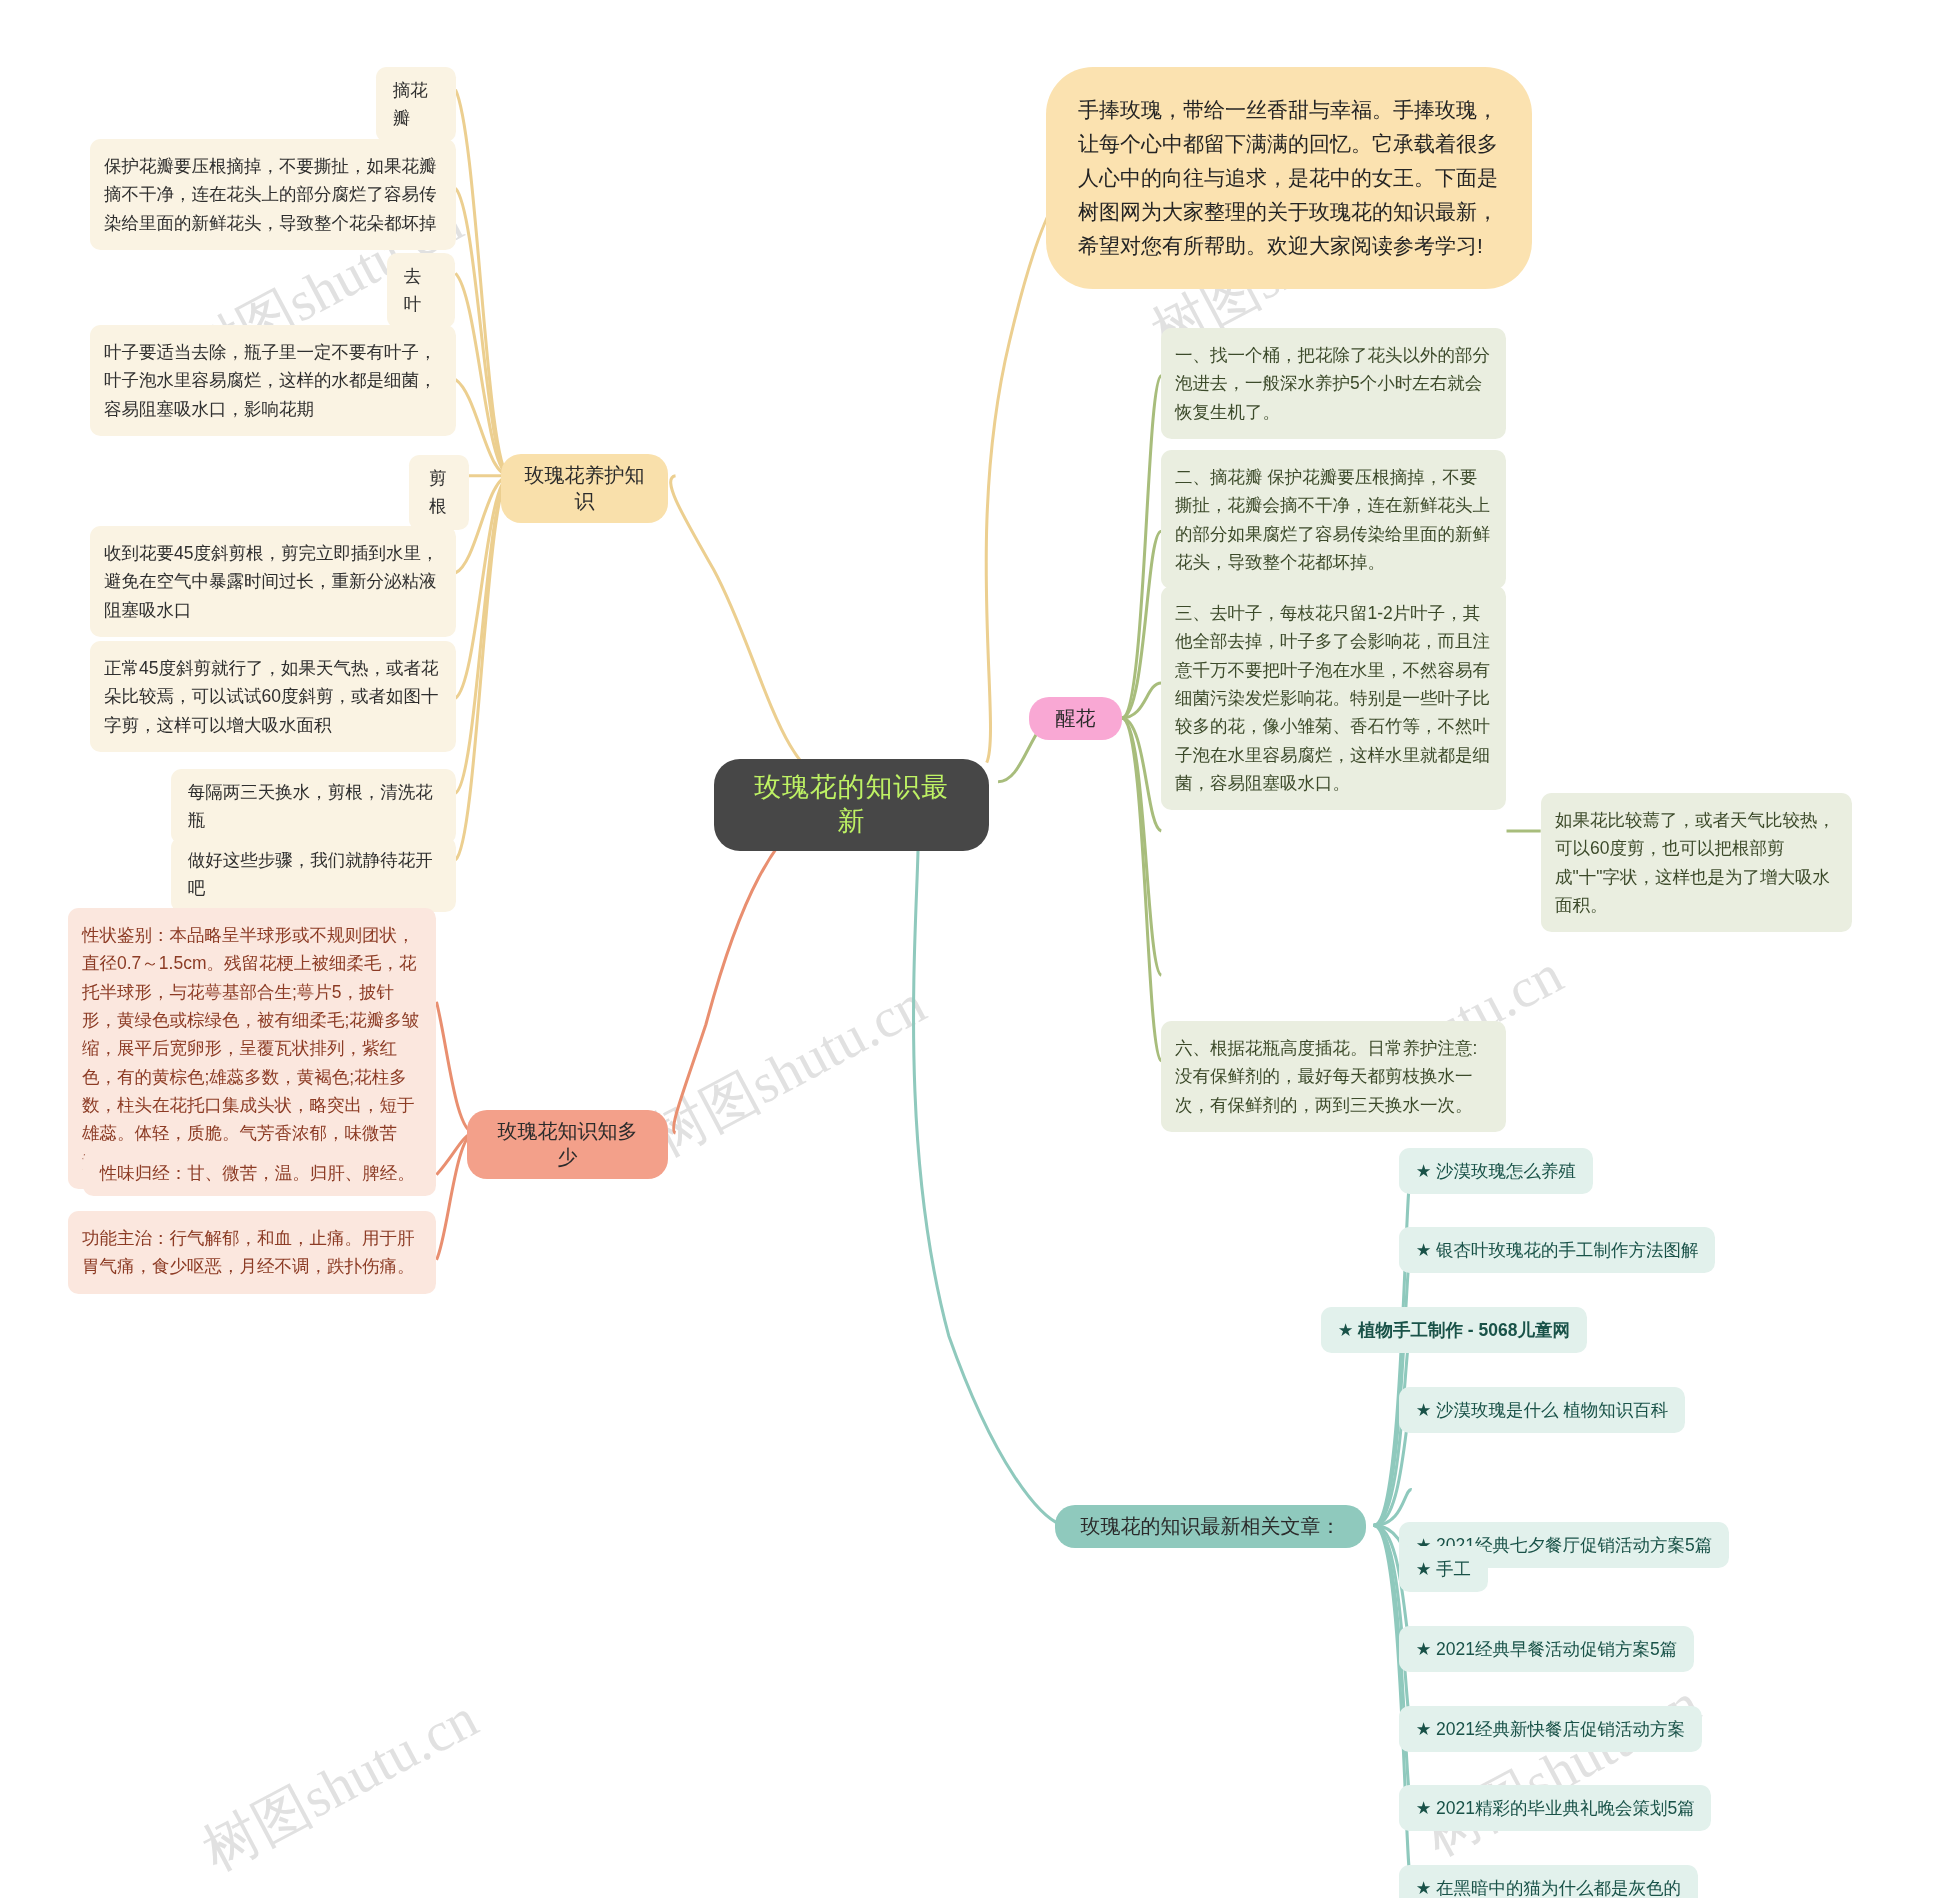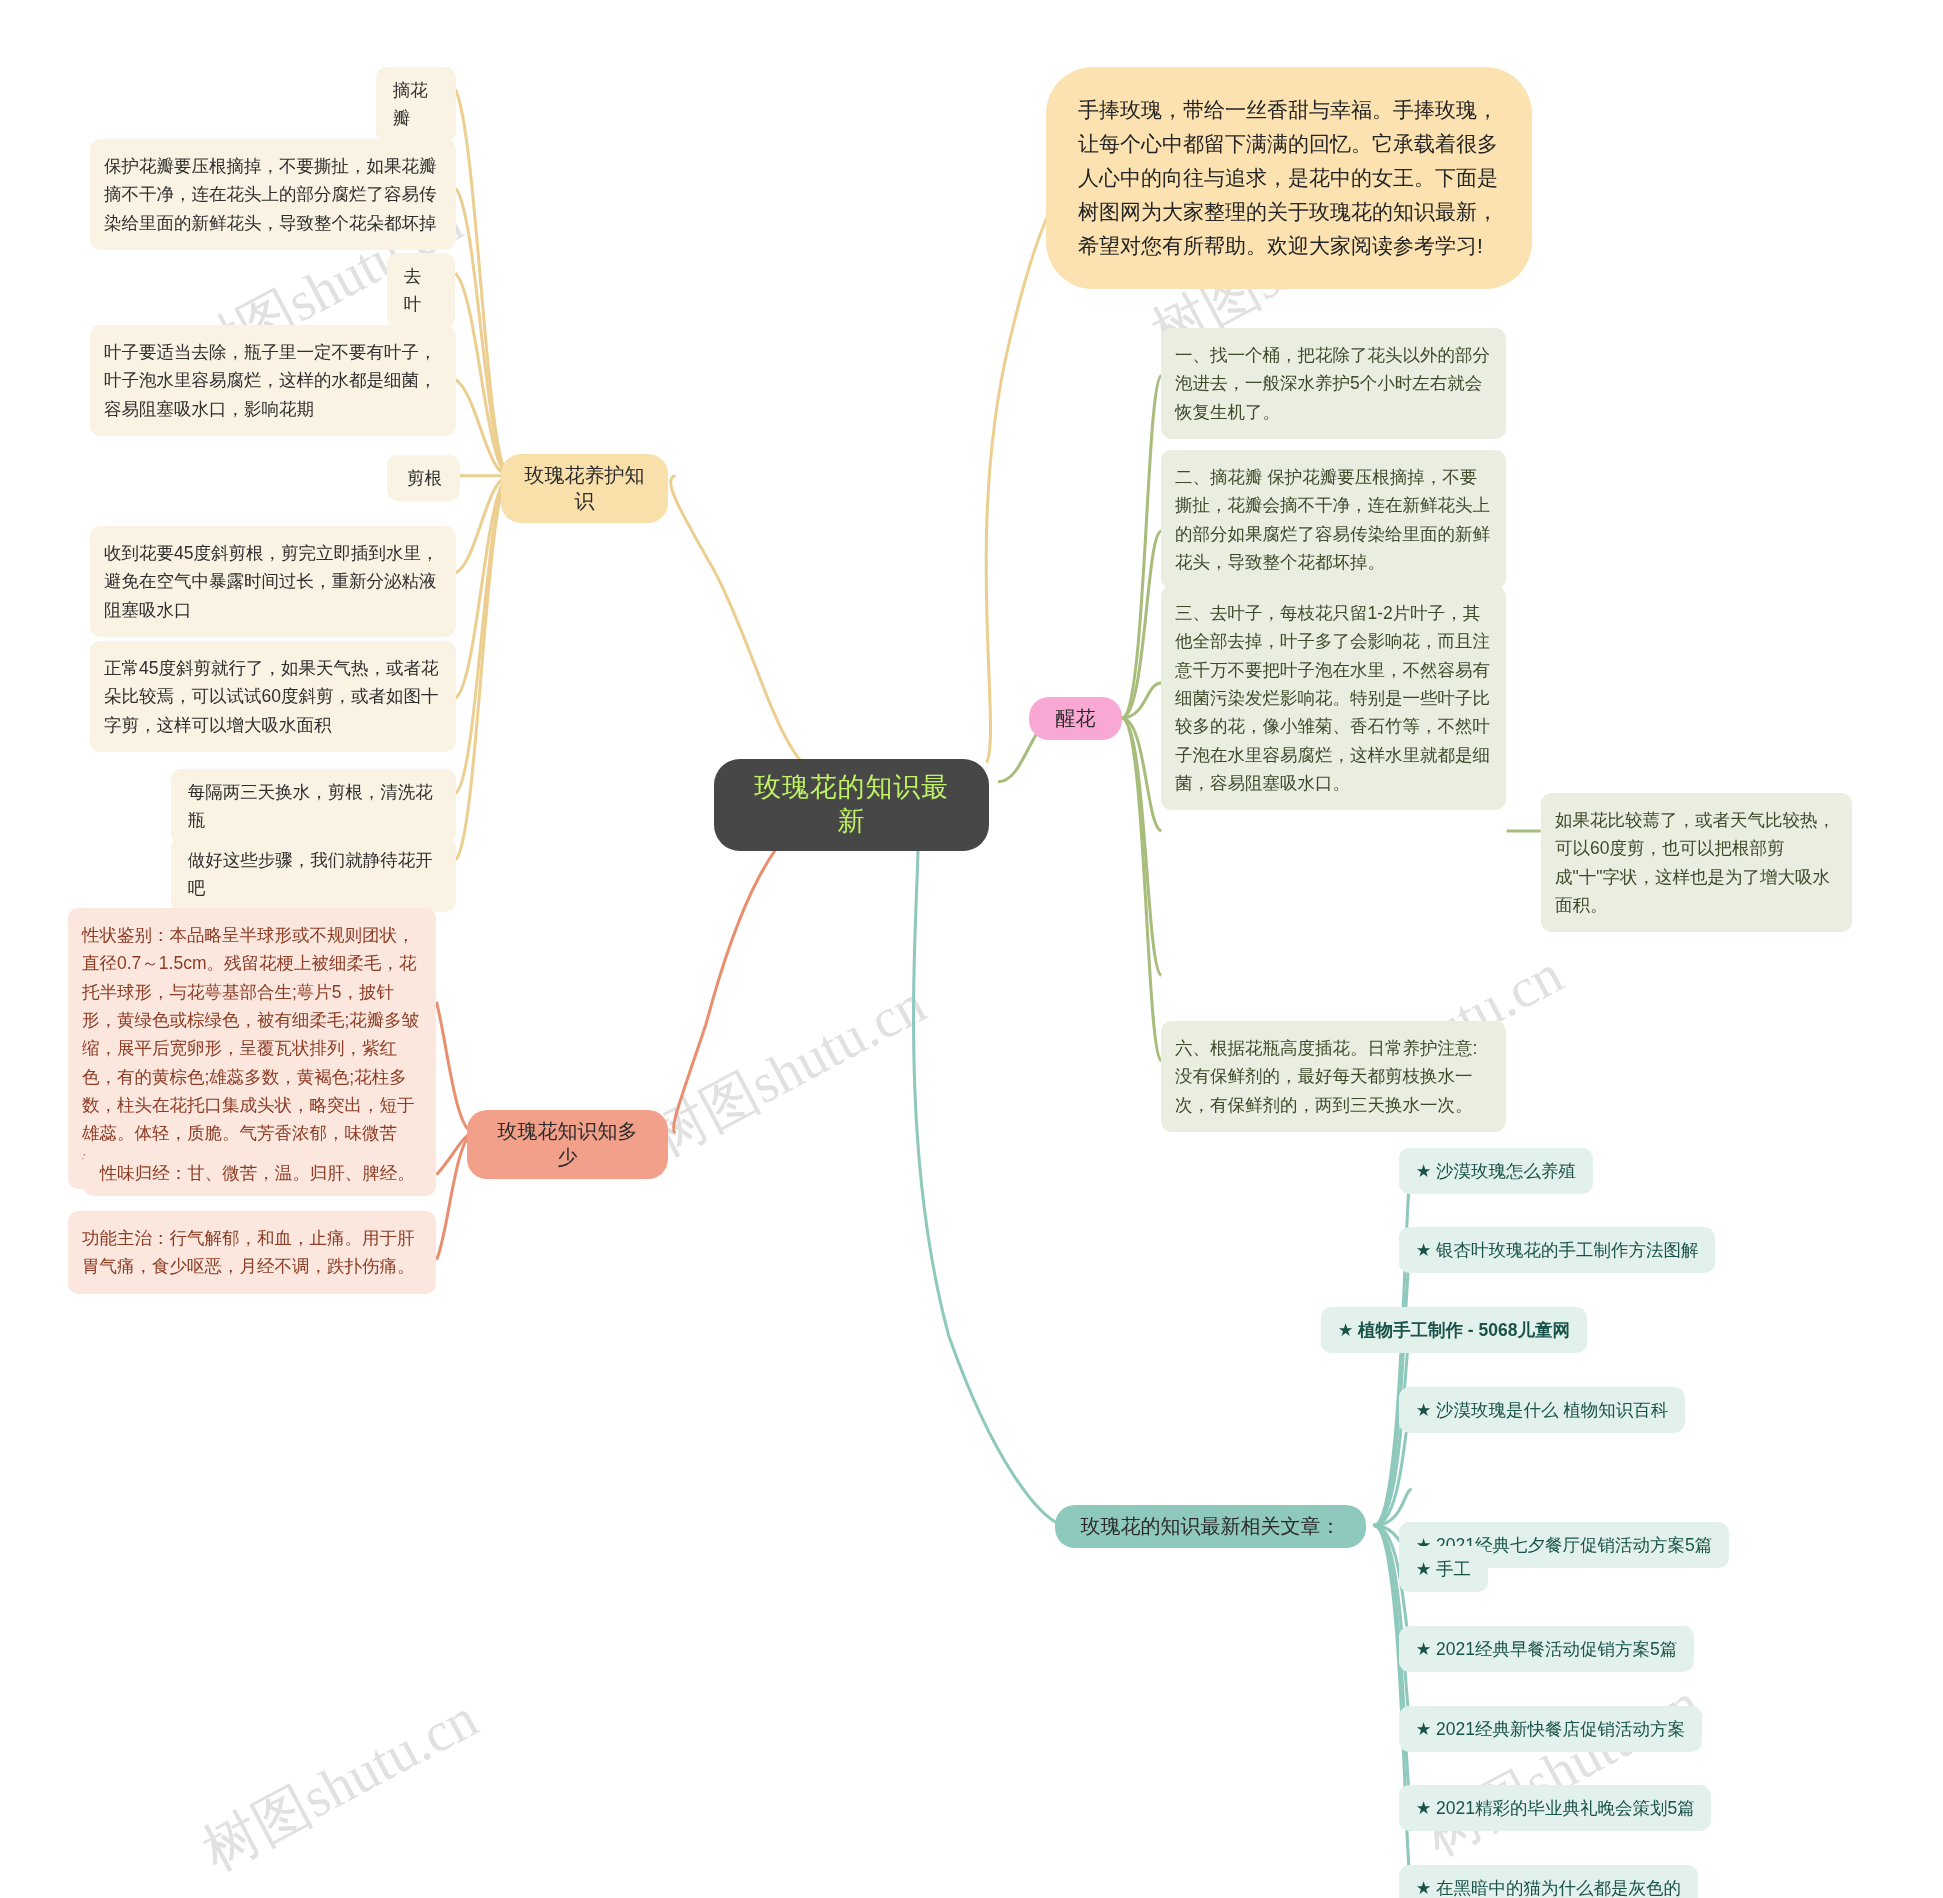--- a/index.html
+++ b/index.html
@@ -155,21 +155,21 @@
   <div class="node root" style="left:714px; top:759px; width:275px;">玫瑰花的知识最新</div>
 
   <div class="node leaf intro" style="left:1046px; top:67px; width:486px;">手捧玫瑰，带给一丝香甜与幸福。手捧玫瑰，让每个心中都留下满满的回忆。它承载着很多人心中的向往与追求，是花中的女王。下面是树图网为大家整理的关于玫瑰花的知识最新，希望对您有所帮助。欢迎大家阅读参考学习!</div>
 
   <div class="node branch orange" style="left:501px; top:454px; width:167px;">玫瑰花养护知识</div>
 
   <div class="node leaf orange tiny right-txt" style="left:376px; top:67px; width:80px;">摘花瓣</div>
   <div class="node leaf orange" style="left:90px; top:139px; width:366px;">保护花瓣要压根摘掉，不要撕扯，如果花瓣摘不干净，连在花头上的部分腐烂了容易传染给里面的新鲜花头，导致整个花朵都坏掉</div>
   <div class="node leaf orange tiny right-txt" style="left:387px; top:253px; width:68px;">去叶</div>
   <div class="node leaf orange" style="left:90px; top:325px; width:366px;">叶子要适当去除，瓶子里一定不要有叶子，叶子泡水里容易腐烂，这样的水都是细菌，容易阻塞吸水口，影响花期</div>
-  <div class="node leaf orange tiny right-txt" style="left:387px; top:455px; width:73px;padding-left:20px;">剪根</div>
+  <div class="node leaf orange tiny right-txt" style="left:409px; top:455px; width:60px;padding-left:20px;">剪根</div>
   <div class="node leaf orange" style="left:90px; top:526px; width:366px;">收到花要45度斜剪根，剪完立即插到水里，避免在空气中暴露时间过长，重新分泌粘液阻塞吸水口</div>
   <div class="node leaf orange" style="left:90px; top:641px; width:366px;">正常45度斜剪就行了，如果天气热，或者花朵比较焉，可以试试60度斜剪，或者如图十字剪，这样可以增大吸水面积</div>
   <div class="node leaf orange tiny right-txt" style="left:171px; top:769px; width:285px;">每隔两三天换水，剪根，清洗花瓶</div>
   <div class="node leaf orange tiny right-txt" style="left:171px; top:837px; width:285px;">做好这些步骤，我们就静待花开吧</div>
 
   <div class="node branch red" style="left:467px; top:1110px; width:201px;">玫瑰花知识知多少</div>
 
   <div class="node leaf red" style="left:68px; top:908px; width:368px;">性状鉴别：本品略呈半球形或不规则团状，直径0.7～1.5cm。残留花梗上被细柔毛，花托半球形，与花萼基部合生;萼片5，披针形，黄绿色或棕绿色，被有细柔毛;花瓣多皱缩，展平后宽卵形，呈覆瓦状排列，紫红色，有的黄棕色;雄蕊多数，黄褐色;花柱多数，柱头在花托口集成头状，略突出，短于雄蕊。体轻，质脆。气芳香浓郁，味微苦涩。</div>
   <div class="node leaf red tiny right-txt" style="left:83px; top:1150px; width:353px;">性味归经：甘、微苦，温。归肝、脾经。</div>
   <div class="node leaf red" style="left:68px; top:1211px; width:368px;">功能主治：行气解郁，和血，止痛。用于肝胃气痛，食少呕恶，月经不调，跌扑伤痛。</div>

